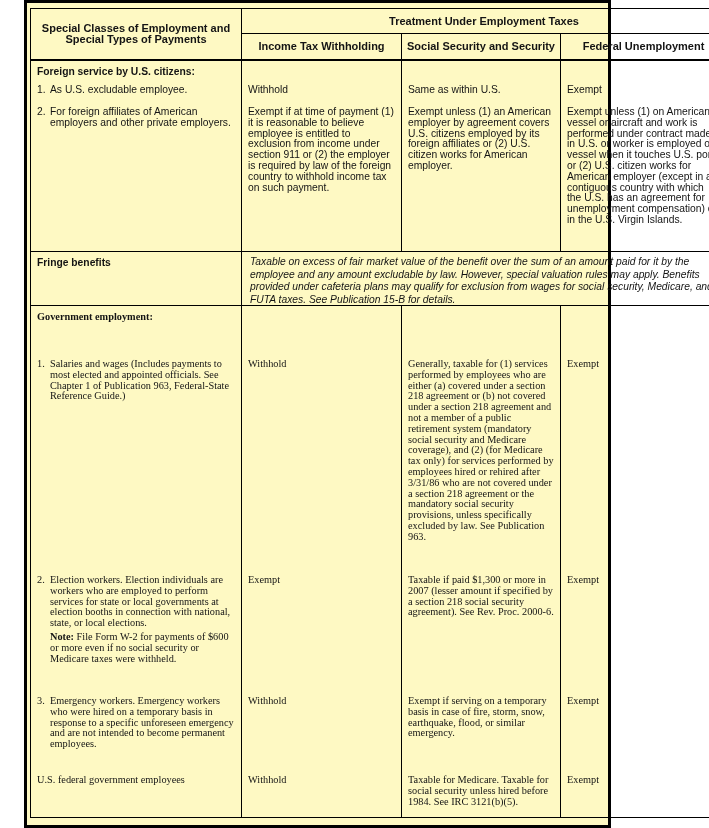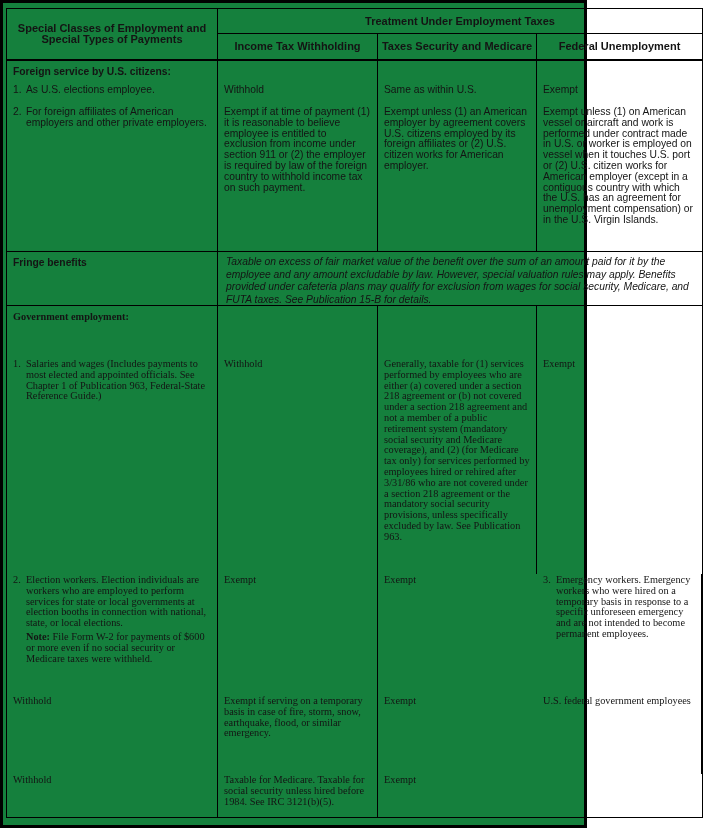--- a/index.html
+++ b/index.html
@@ -1,20 +1,20 @@
 <!DOCTYPE html>
 <html><head>
 <meta charset="utf-8">
 <style>
   * { margin:0; padding:0; box-sizing:border-box; }
   html,body { width:709px; height:828px; background:#fff; }
   body { font-family:"Liberation Sans","DejaVu Sans",sans-serif; color:#141414; }
   .page {
     position:relative; width:587px; height:828px;
-    border:3px solid #000; background:#15803d;
+    border:3px solid #000; background:#fef9c3;margin-left:24px;
   }
   .tbl {
     position:absolute; left:3px; top:5px; width:697px; height:810px;
     border:1px solid #000;
     display:grid;
     grid-template-columns:211px 160px 159px 165px;
     grid-template-rows:25px 27px 191px 54px auto;
     font-size:10.3px; line-height:10.8px;
   }
   .cell { overflow:hidden; }
@@ -44,34 +44,34 @@
 </style>
 </head>
 <body>
 
 <div class="page">
   <div class="tbl">
 
     <div class="cell hdr corner vline hline2">Special Classes of Employment and Special Types of Payments</div>
     <div class="cell hdr treat hline">Treatment Under Employment Taxes</div>
     <div class="cell hdr subrow3 vline hline2">Income Tax Withholding</div>
-    <div class="cell hdr subrow3 vline hline2">Taxes Security and Medicare</div>
+    <div class="cell hdr subrow3 vline hline2">Social Security and Security</div>
     <div class="cell hdr subrow3 hline2">Federal Unemployment</div>
 
     <div class="secrow f-grid hline">
 
       <div class="cell c vline pt6 b">Foreign service by U.S. citizens:</div>
       <div class="cell vline"></div>
       <div class="cell vline"></div>
       <div class="cell"></div>
 
       <div class="cell c vline">
         <div class="item">
           <span class="num">1.</span>
-          <span class="itxt">As U.S. elections employee.</span>
+          <span class="itxt">As U.S. excludable employee.</span>
         </div>
       </div>
       <div class="cell c vline">Withhold</div>
       <div class="cell c vline">Same as within U.S.</div>
       <div class="cell c">Exempt</div>
 
       <div class="cell c vline">
         <div class="item">
           <span class="num">2.</span>
           <span class="itxt">For foreign affiliates of American employers and other private employers.</span>
@@ -108,20 +108,21 @@
 
       <div class="cell c vline">
         <div class="item">
           <span class="num">2.</span>
           <span class="itxt"><span>Election workers. Election individuals are workers who are employed to perform services for state or local governments at election booths in connection with national, state, or local elections.</span><span class="note" style="display:block"><span class="b">Note:</span>
               <span>File Form W-2 for payments of $600 or more even if no social security or Medicare taxes were withheld.</span></span>
           </span>
         </div>
       </div>
       <div class="cell c vline">Exempt</div>
+      <div class="cell c vline">Taxable if paid $1,300 or more in 2007 (lesser amount if specified by a section 218 social security agreement). See Rev. Proc. 2000-6.</div>
       <div class="cell c">Exempt</div>
 
       <div class="cell c vline">
         <div class="item">
           <span class="num">3.</span>
           <span class="itxt">Emergency workers. Emergency workers who were hired on a temporary basis in response to a specific unforeseen emergency and are not intended to become permanent employees.</span>
         </div>
       </div>
       <div class="cell c vline">Withhold</div>
       <div class="cell c vline">Exempt if serving on a temporary basis in case of fire, storm, snow, earthquake, flood, or similar emergency.</div>

